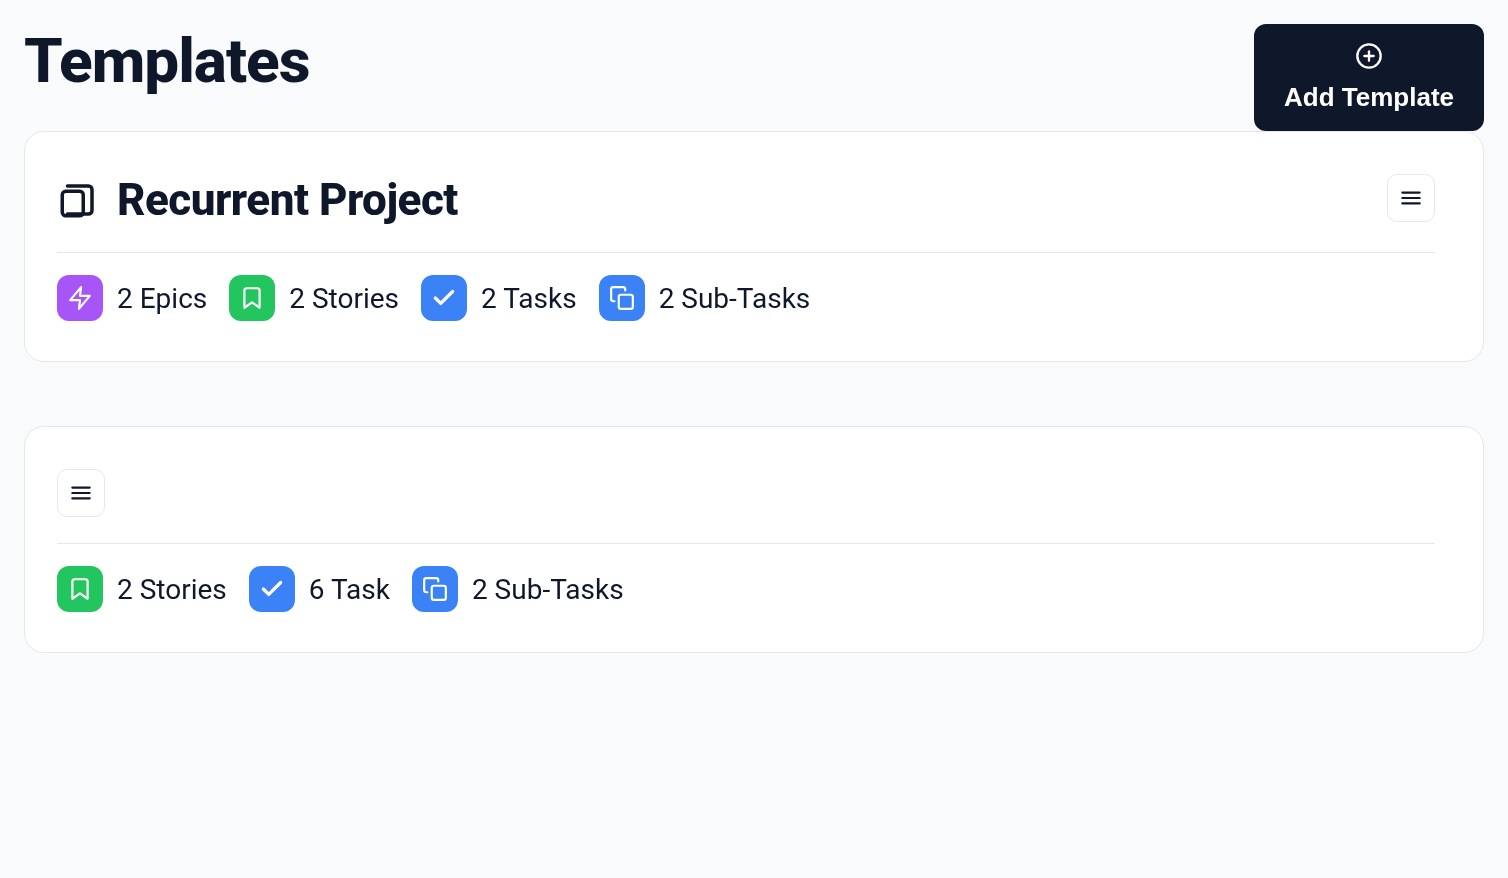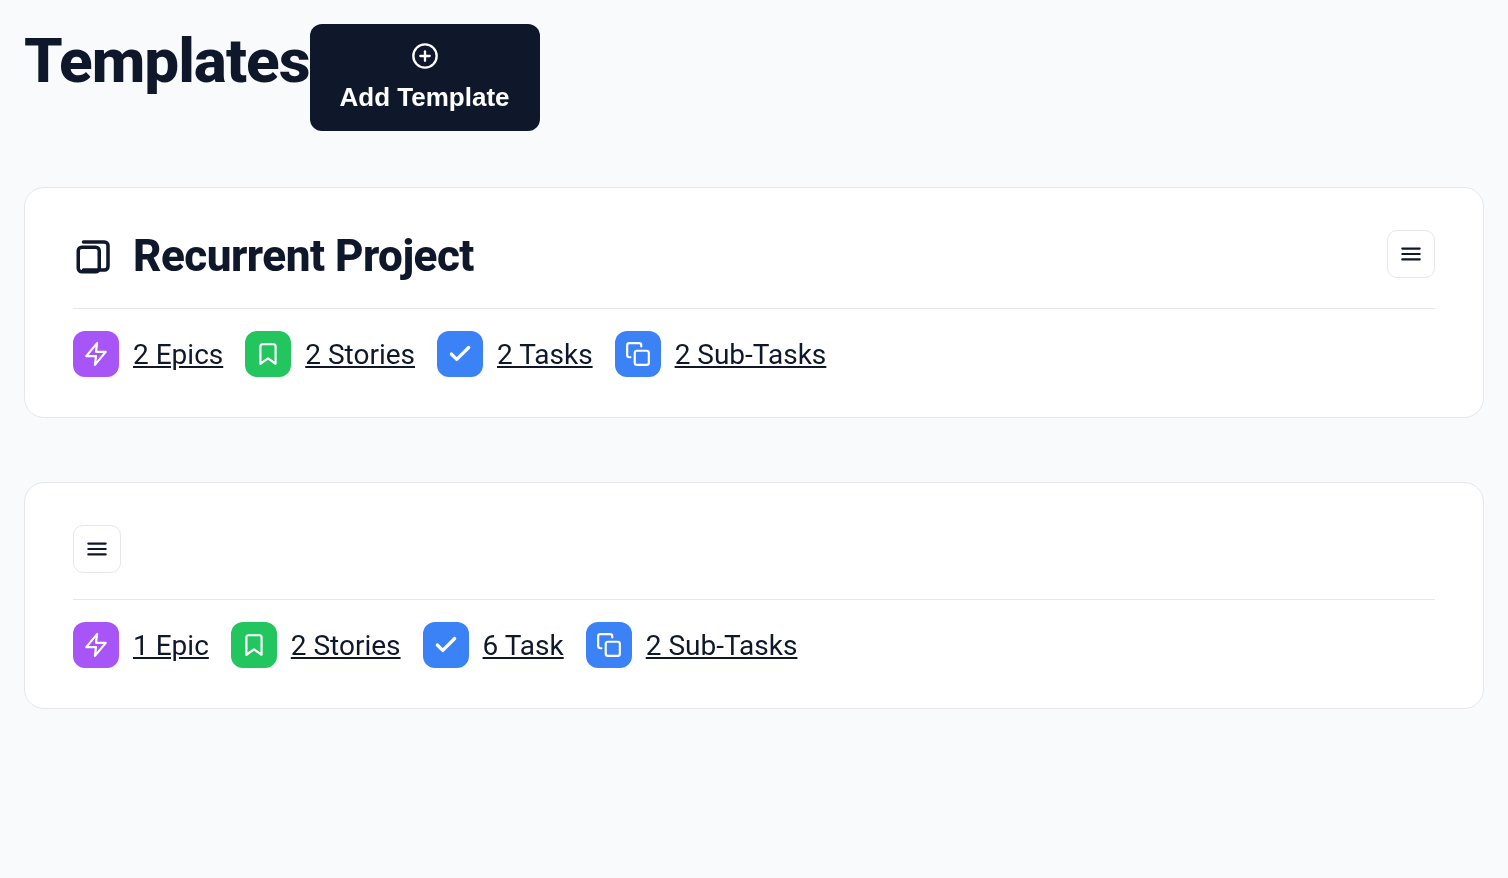--- a/index.html
+++ b/index.html
@@ -6,23 +6,22 @@
 body {
   font-family: -apple-system, BlinkMacSystemFont, "Segoe UI", Roboto, Helvetica, Arial, sans-serif;
   background: #f9fafb;
   width: 1508px;
   height: 878px;
   padding: 24px;
   color: #0f172a;
 }
 .header {
   display: flex;
-  justify-content: flex-start;
+  justify-content: space-between;
   align-items: flex-start;
-  margin-bottom: 56px;
 }
 .page-title {
   font-size: 62px;
   font-weight: 800;
   letter-spacing: -1px;
   color: #0f172a;
 }
 .add-btn {
   display: inline-flex;
   align-items: center;
@@ -36,21 +35,21 @@
   font-weight: 700;
   cursor: pointer;
   flex-direction: column;
 }
 .add-btn svg { width: 28px; height: 28px; }
 .cards { display: flex; flex-direction: column; gap: 64px; }
 .card {
   background: #fff;
   border: 1px solid #e5e7eb;
   border-radius: 20px;
-  padding: 42px 48px 40px 48px;
+  padding: 42px 48px 40px 32px;
 }
 .card-head {
   display: flex;
   justify-content: space-between;
   align-items: flex-start;
 }
 .card-title-wrap {
   display: flex;
   align-items: center;
   gap: 18px;
@@ -88,21 +87,20 @@
 .stats {
   display: flex;
   align-items: center;
   gap: 22px;
   flex-wrap: wrap;
 }
 .stat {
   display: inline-flex;
   align-items: center;
   gap: 14px;
-  text-decoration: underline;
 }
 .stat-label { font-size: 28px; color:#0f172a; }
 .ic {
   width: 46px;
   height: 46px;
   border-radius: 12px;
   display: inline-flex;
   align-items: center;
   justify-content: center;
   color: #fff;
@@ -191,28 +189,20 @@
         <svg viewBox="0 0 24 24" fill="none" stroke="currentColor" stroke-width="2" stroke-linecap="round" stroke-linejoin="round">
             <line x1="4" y1="7" x2="20" y2="7"></line>
             <line x1="4" y1="12" x2="20" y2="12"></line>
             <line x1="4" y1="17" x2="20" y2="17"></line>
           </svg>
       </button>
     </div>
     <hr class="divider">
     <div class="stats">
       <div class="stat">
-        <span class="ic epic">
-            <svg viewBox="0 0 24 24" fill="none" stroke="currentColor" stroke-width="2" stroke-linecap="round" stroke-linejoin="round">
-              <polygon points="13 2 3 14 12 14 11 22 21 10 12 10 13 2"></polygon>
-            </svg>
-          </span>
-        <span class="stat-label">1 Epic</span>
-      </div>
-      <div class="stat">
         <span class="ic story">
             <svg viewBox="0 0 24 24" fill="none" stroke="currentColor" stroke-width="2" stroke-linecap="round" stroke-linejoin="round">
               <path d="M19 21l-7-5-7 5V5a2 2 0 0 1 2-2h10a2 2 0 0 1 2 2z"></path>
             </svg>
           </span>
         <span class="stat-label">2 Stories</span>
       </div>
       <div class="stat">
         <span class="ic task">
             <svg viewBox="0 0 24 24" fill="none" stroke="currentColor" stroke-width="3" stroke-linecap="round" stroke-linejoin="round">

